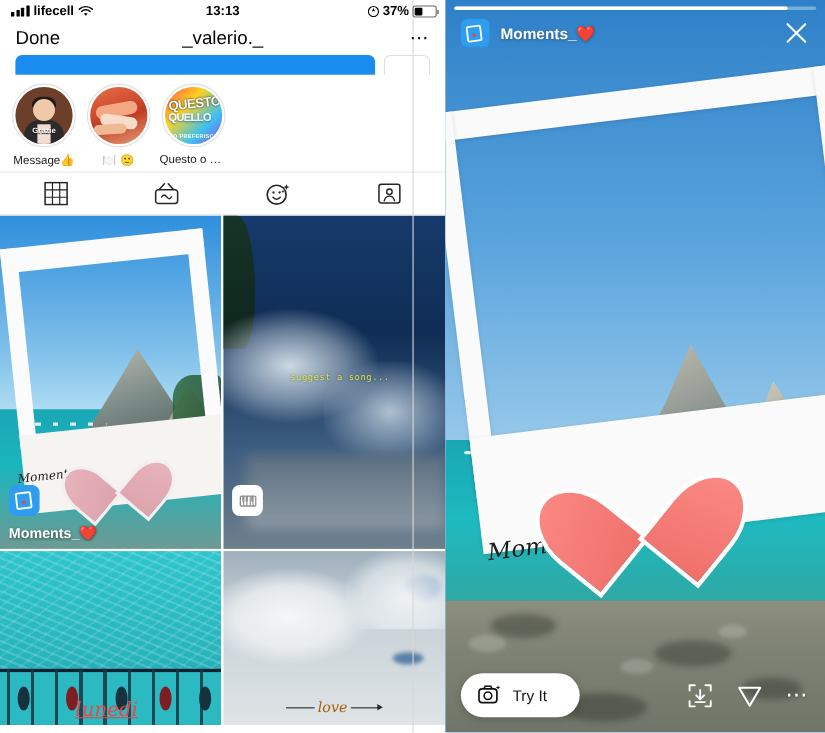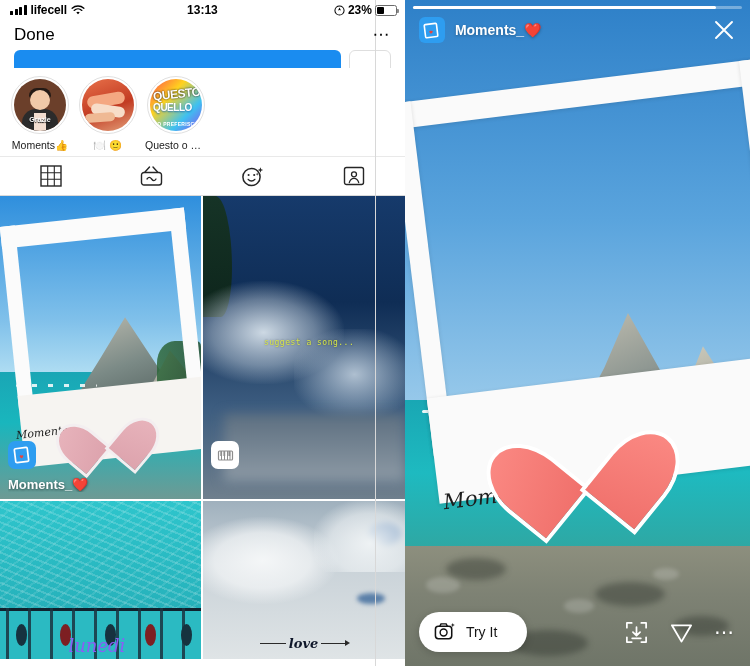--- a/index.html
+++ b/index.html
@@ -149,35 +149,35 @@
     background:
       repeating-linear-gradient(22deg, rgba(255,255,255,.16) 0 2px, transparent 2px 7px),
       repeating-linear-gradient(-38deg, rgba(255,255,255,.10) 0 2px, transparent 2px 9px); }
   .pool .tiles { position:absolute; left:0; right:0; bottom:0; height:32%;
                  background:#2bbac2; border-top:3px solid #10222e; }
   .pool .orn { position:absolute; left:0; right:0; bottom:0; height:32%;
     background:repeating-linear-gradient(90deg,
       transparent 0 6px, #1a3340 6px 9px, transparent 9px 22px); opacity:.85; }
   .pool .leaf { position:absolute; bottom:8%; width:11px; height:22px; border-radius:50% 50% 50% 50%; background:#16323f; }
   .pool .leaf.r { background:#7d1f22; }
-  .pool-text { position:absolute; left:34%; bottom:2%; color:#8b5cf6; font-size:18px; }
+  .pool-text { position:absolute; left:34%; bottom:2%; color:#ef4444; font-size:18px;text-decoration:underline; }
 
   
   .whiteclouds { position:absolute; inset:0; background:linear-gradient(#9fb0bd,#c9d2d8 40%,#dfe4e6); }
   .whiteclouds .w1 { position:absolute; left:-8%; top:10%; width:75%; height:55%;
                      background:radial-gradient(ellipse at 50% 50%,#f4f6f7 0%,rgba(244,246,247,.7) 45%,transparent 72%); }
   .whiteclouds .w2 { position:absolute; right:-10%; top:0; width:55%; height:45%;
                      background:radial-gradient(ellipse at 50% 60%,#eef2f4 0%,rgba(238,242,244,.6) 50%,transparent 76%); }
   .whiteclouds .blue { position:absolute; right:2%; top:14%; width:16%; height:14%; background:#3f6fa8; border-radius:50%; filter:blur(3px); }
   .whiteclouds .blue2 { position:absolute; right:10%; top:58%; width:14%; height:7%; background:#5a7fa8; border-radius:50%; filter:blur(2px); }
   .love-wrap { position:absolute; left:28%; bottom:5%; display:flex; align-items:center; gap:3px; }
   .love-wrap .ln { width:26px; height:1.5px; background:#2a2a2a; }
   .love-wrap .ln.r::after { content:""; display:block; position:relative; left:24px; top:-3px; width:0;height:0;
         border-left:5px solid #2a2a2a; border-top:3px solid transparent; border-bottom:3px solid transparent;}
-  .love-txt { font-family:"DejaVu Serif", serif; font-style:italic; font-size:13px; color:#0f172a;font-weight:bold; }
+  .love-txt { font-family:"DejaVu Serif", serif; font-style:italic; font-size:13px; color:#a16207; }
 
   
   .right { position:relative; width:375px; height:666px; overflow:hidden; background:#2f7fc4; }
   .r-scene { position:absolute; inset:0; }
   .r-sky { position:absolute; left:0; right:0; top:0; height:60%;
            background:linear-gradient(#2e80c8,#5aa4dd 55%,#96c8ea); }
   .r-sea { position:absolute; left:0; right:0; top:60%; height:22%;
            background:linear-gradient(#19a7b4,#1ebac0 50%,#2ea8a4); }
   .r-bottom { position:absolute; left:0; right:0; top:82%; bottom:0;
               background:linear-gradient(#8d8f7e,#7e8274 40%,#6f7568); }
@@ -247,50 +247,51 @@
           <path d="M3.6 5.9a6.5 6.5 0 0 1 8.8 0" stroke="#000" stroke-width="1.5" fill="none" stroke-linecap="round"></path>
           <path d="M1.3 3.5a9.9 9.9 0 0 1 13.4 0" stroke="#000" stroke-width="1.5" fill="none" stroke-linecap="round"></path>
         </svg>
       </div>
       <div class="sb-center">13:13</div>
       <div class="sb-right">
         <svg class="loc-icon" viewBox="0 0 12 12">
           <circle cx="6" cy="6" r="5" stroke="#000" stroke-width="1.1" fill="none"></circle>
           <path d="M6 2.6 4.4 6 6 5.4 7.6 6z" fill="#000"></path>
         </svg>
-        <span class="batt-pct">23%</span>
+        <span class="batt-pct">37%</span>
         <span class="batt">
             <b></b>
           </span>
       </div>
     </div>
 
     <div class="navrow">
       <div class="nav-done">Done</div>
+      <div class="nav-title">_valerio._</div>
       <div class="nav-more">⋯</div>
     </div>
 
     <div class="actionrow">
       <div class="act primary"></div>
       <div class="act small"></div>
     </div>
 
     <div class="highlights">
 
       <div class="hl">
         <div class="hl-ring">
           <div class="hl-img av-grazie">
             <span class="body"></span>
               <span class="shirt"></span>
             <span class="hair"></span>
               <span class="face"></span>
             <span class="tag">Grazie</span>
           </div>
         </div>
-        <div class="hl-label">Moments👍</div>
+        <div class="hl-label">Message👍</div>
       </div>
 
 
       <div class="hl">
         <div class="hl-ring">
           <div class="hl-img av-food">
             <span class="p1"></span>
               <span class="p2"></span>
               <span class="p3"></span>
           </div>

